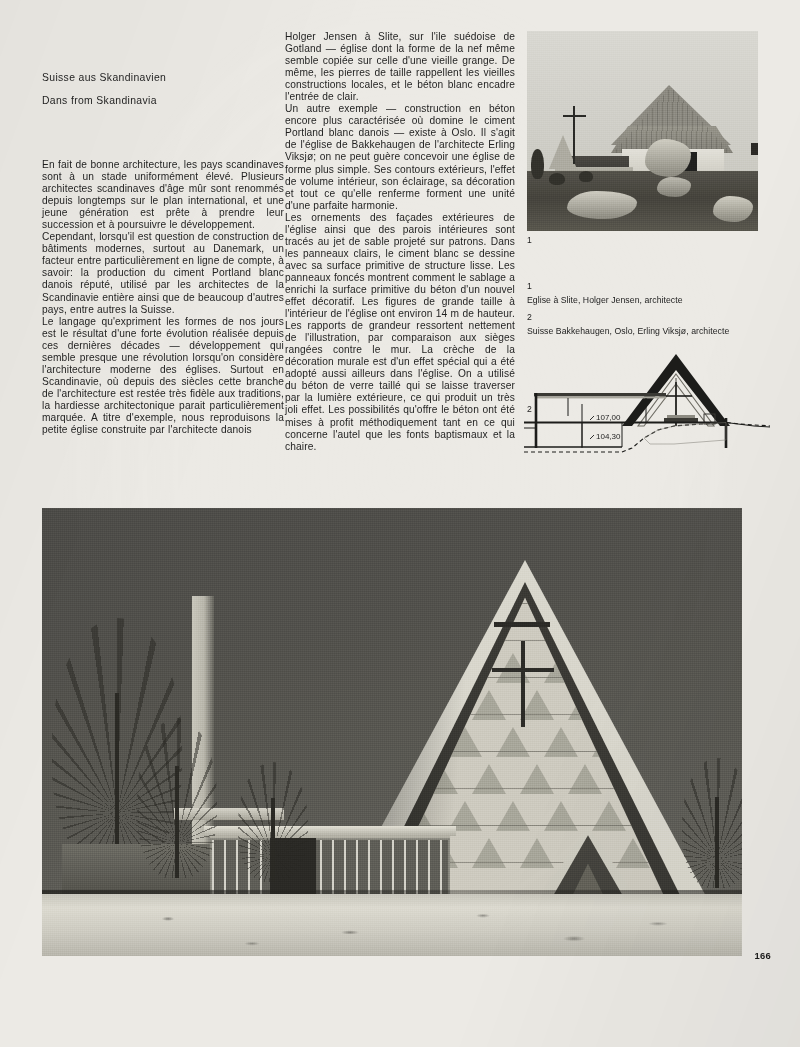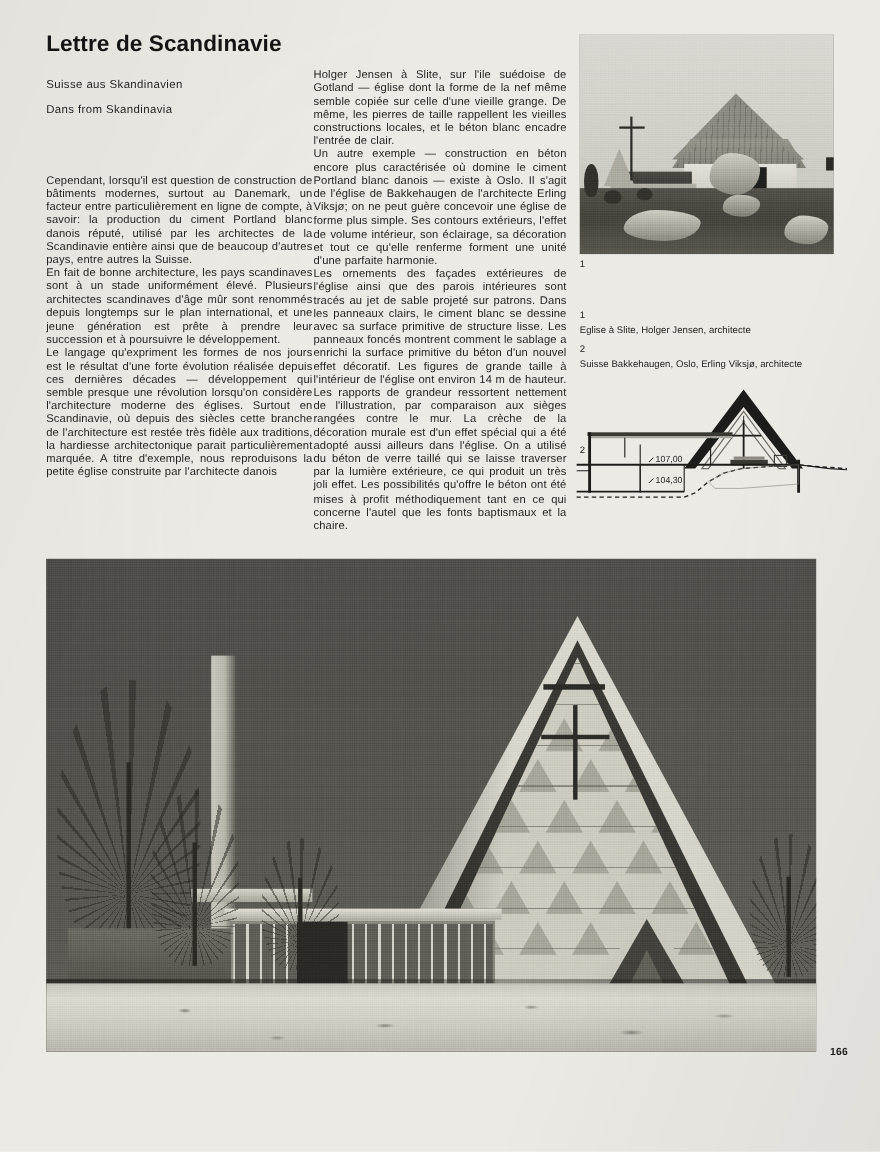--- a/index.html
+++ b/index.html
@@ -40,21 +40,21 @@
     text-align: justify;
     font-size: 10.2px;
     line-height: 12.05px;
     letter-spacing: .12px;
     color: #1f1f1f;
     word-spacing: .2px;
   }
   .col p { margin: 0; }
 
   #col-left  { left: 42px;  top: 159px; width: 242px; }
-  #col-mid   { left: 285px; top: 31px;  width: 230px; margin-top: 32px; }
+  #col-mid   { left: 285px; top: 31px;  width: 230px; }
 
   .headline {
     position: absolute;
     left: 42px;
     top: 28px;
     width: 250px;
     font-size: 20.5px;
     font-weight: bold;
     letter-spacing: .1px;
     color: #141414;
@@ -397,27 +397,26 @@
     font-family: "Liberation Sans", sans-serif;
     font-size: 8px;
     fill: #1f1f1f;
   }
 </style>
 </head>
 <body>
 
 <div class="page">
 
-  <div class="headline">Lettre de Scandinavie</div>
   <div class="subhead" id="subhead-de">Suisse aus Skandinavien</div>
   <div class="subhead" id="subhead-en">Dans from Skandinavia</div>
 
   <div class="col" id="col-left">
+    <p>En fait de bonne architecture, les pays scandinaves sont à un stade uniformément élevé. Plusieurs architectes scandinaves d'âge mûr sont renommés depuis longtemps sur le plan international, et une jeune génération est prête à prendre leur succession et à poursuivre le développement.</p>
     <p>Cependant, lorsqu'il est question de construction de bâtiments modernes, surtout au Danemark, un facteur entre particulièrement en ligne de compte, à savoir: la production du ciment Portland blanc danois réputé, utilisé par les architectes de la Scandinavie entière ainsi que de beaucoup d'autres pays, entre autres la Suisse.</p>
-    <p>En fait de bonne architecture, les pays scandinaves sont à un stade uniformément élevé. Plusieurs architectes scandinaves d'âge mûr sont renommés depuis longtemps sur le plan international, et une jeune génération est prête à prendre leur succession et à poursuivre le développement.</p>
     <p>Le langage qu'expriment les formes de nos jours est le résultat d'une forte évolution réalisée depuis ces dernières décades — développement qui semble presque une révolution lorsqu'on considère l'architecture moderne des églises. Surtout en Scandinavie, où depuis des siècles cette branche de l'architecture est restée très fidèle aux traditions, la hardiesse architectonique parait particulièrement marquée. A titre d'exemple, nous reproduisons la petite église construite par l'architecte danois</p>
   </div>
 
   <div class="col" id="col-mid">
     <p>Holger Jensen à Slite, sur l'ile suédoise de Gotland — église dont la forme de la nef même semble copiée sur celle d'une vieille grange. De même, les pierres de taille rappellent les vieilles constructions locales, et le béton blanc encadre l'entrée de clair.</p>
     <p>Un autre exemple — construction en béton encore plus caractérisée où domine le ciment Portland blanc danois — existe à Oslo. Il s'agit de l'église de Bakkehaugen de l'architecte Erling Viksjø; on ne peut guère concevoir une église de forme plus simple. Ses contours extérieurs, l'effet de volume intérieur, son éclairage, sa décoration et tout ce qu'elle renferme forment une unité d'une parfaite harmonie.</p>
     <p>Les ornements des façades extérieures de l'église ainsi que des parois intérieures sont tracés au jet de sable projeté sur patrons. Dans les panneaux clairs, le ciment blanc se dessine avec sa surface primitive de structure lisse. Les panneaux foncés montrent comment le sablage a enrichi la surface primitive du béton d'un nouvel effet décoratif. Les figures de grande taille à l'intérieur de l'église ont environ 14 m de hauteur. Les rapports de grandeur ressortent nettement de l'illustration, par comparaison aux sièges rangées contre le mur. La crèche de la décoration murale est d'un effet spécial qui a été adopté aussi ailleurs dans l'église. On a utilisé du béton de verre taillé qui se laisse traverser par la lumière extérieure, ce qui produit un très joli effet. Les possibilités qu'offre le béton ont été mises à profit méthodiquement tant en ce qui concerne l'autel que les fonts baptismaux et la chaire.</p>
   </div>
 
   <div class="fig-photo-top">

